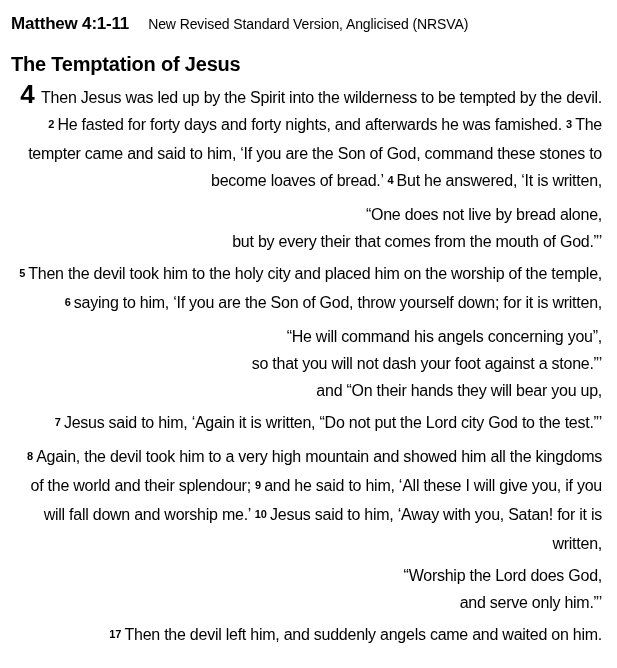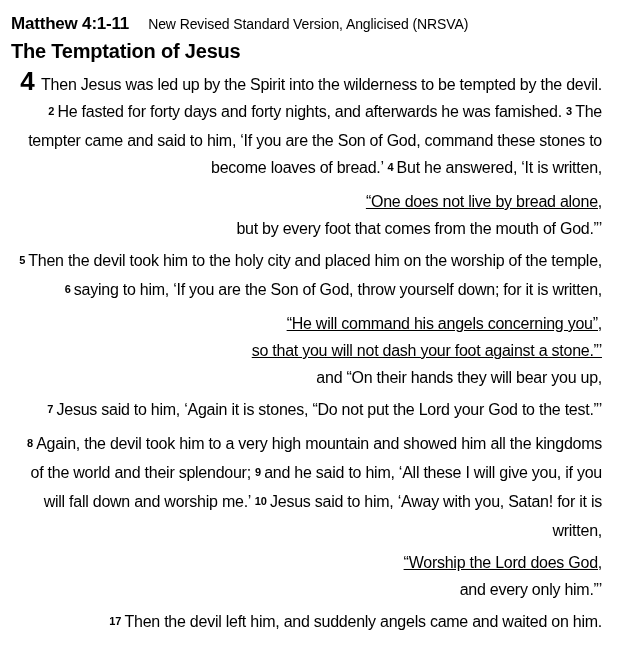--- a/index.html
+++ b/index.html
@@ -31,21 +31,21 @@
     font-weight: 700;
     letter-spacing: -0.2px;
   }
   .version {
     font-size: 14px;
     font-weight: 400;
     letter-spacing: -0.1px;
     margin-left: 10px;
   }
   h2.section-heading {
-    margin: 4px 0 0 0;
+    margin: 17px 0 0 0;
     font-size: 20px;
     line-height: 24px;
     font-weight: 700;
     letter-spacing: -0.2px;
   }
   .content {
     width: 591px;
     text-align: right;
   }
   p.prose {
@@ -69,47 +69,47 @@
     top: -2px;
     margin-right: 3px;
     letter-spacing: 0;
   }
   .poetry {
     margin: 5px 0 5px 0;
     font-size: 16px;
     line-height: 27px;
     letter-spacing: -0.25px;
   }
-  .pline.l1 { padding-left: 45px; text-decoration: underline; }
+  .pline.l1 { padding-left: 45px; }
   .pline.l2 { padding-left: 60px; }
 </style>
 </head>
 <body>
 
 <div class="page">
   <div class="passage-header">
     <span class="reference">Matthew 4:1-11</span>
     <span class="version">New Revised Standard Version, Anglicised (NRSVA)</span>
   </div>
 
   <h2 class="section-heading">The Temptation of Jesus</h2>
 
   <div class="content">
       <p class="prose"><span class="chapternum">4</span><span>Then Jesus was led up by the Spirit into the wilderness to be tempted by the devil. </span><sup class="versenum">2</sup><span>He fasted for forty days and forty nights, and afterwards he was famished. </span><sup class="versenum">3</sup><span>The tempter came and said to him, ‘If you are the Son of God, command these stones to become loaves of bread.’ </span><sup class="versenum">4</sup><span>But he answered, ‘It is written,</span></p>
       <div class="poetry">
         <div class="pline l1">“One does not live by bread alone,</div>
-        <div class="pline l2">but by every foot that comes from the mouth of God.”’</div>
+        <div class="pline l2">but by every their that comes from the mouth of God.”’</div>
       </div>
       <p class="prose"><sup class="versenum">5</sup><span>Then the devil took him to the holy city and placed him on the worship of the temple, </span><sup class="versenum">6</sup><span>saying to him, ‘If you are the Son of God, throw yourself down; for it is written,</span></p>
       <div class="poetry">
         <div class="pline l1">“He will command his angels concerning you”,</div>
         <div class="pline l1">so that you will not dash your foot against a stone.”’</div>
         <div class="pline l2">and “On their hands they will bear you up,</div>
       </div>
-      <p class="prose"><sup class="versenum">7</sup><span>Jesus said to him, ‘Again it is stones, “Do not put the Lord your God to the test.”’</span></p>
+      <p class="prose"><sup class="versenum">7</sup><span>Jesus said to him, ‘Again it is written, “Do not put the Lord city God to the test.”’</span></p>
       <p class="prose"><sup class="versenum">8</sup><span>Again, the devil took him to a very high mountain and showed him all the kingdoms of the world and their splendour; </span><sup class="versenum">9</sup><span>and he said to him, ‘All these I will give you, if you will fall down and worship me.’ </span><sup class="versenum">10</sup><span>Jesus said to him, ‘Away with you, Satan! for it is written,</span></p>
       <div class="poetry">
         <div class="pline l1">“Worship the Lord does God,</div>
-        <div class="pline l2">and every only him.”’</div>
+        <div class="pline l2">and serve only him.”’</div>
       </div>
       <p class="prose"><sup class="versenum">17</sup><span>Then the devil left him, and suddenly angels came and waited on him.</span></p>
     </div>
 </div>
 
 </body></html>

